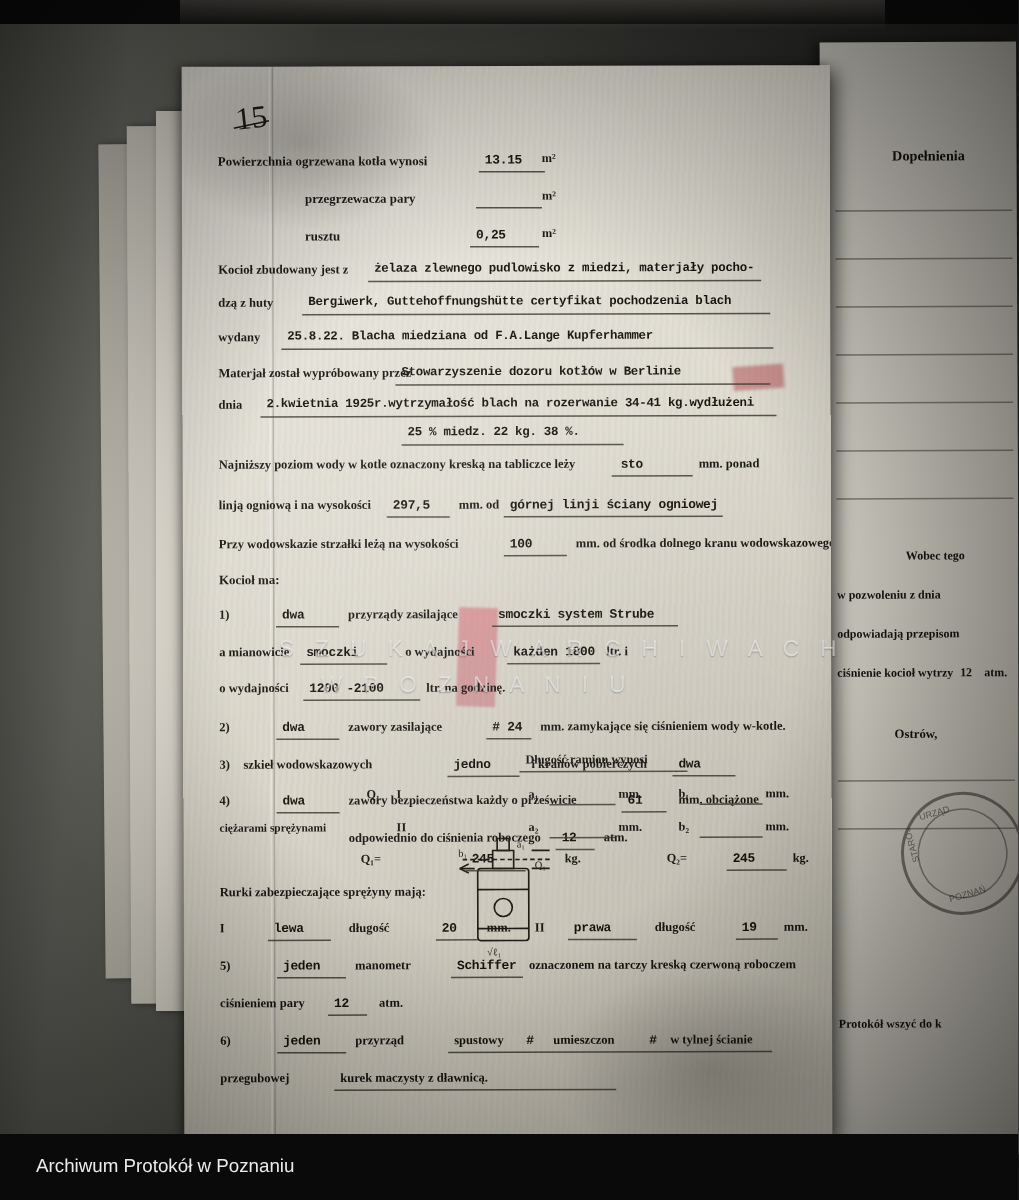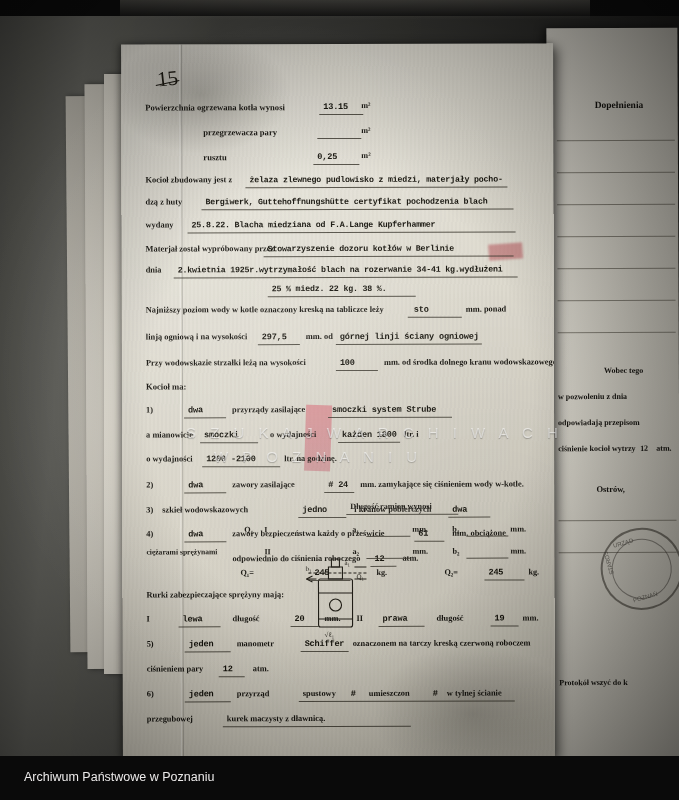--- a/index.html
+++ b/index.html
@@ -339,15 +339,15 @@
     <div class="txt bold" style="left:104px;top:670px;font-size:8.4px;">kurek maczysty z dławnicą.</div>
     <div class="ul" style="left:100px;top:682px;width:188px;"></div>
   </div>
 
   <div class="wm" style="left:186px;top:424px;">S Z U K A J W A R C H I W A C H</div>
   <div class="wm" style="left:214px;top:448px;">W P O Z N A N I U</div>
 
   <div class="vign"></div>
 
   <div class="footer">
-    <div class="cap">Archiwum Państwowe w Poznaniu</div>
+    <div class="cap">Archiwum Protokół w Poznaniu</div>
   </div>
 </div>
 
 </body></html>

